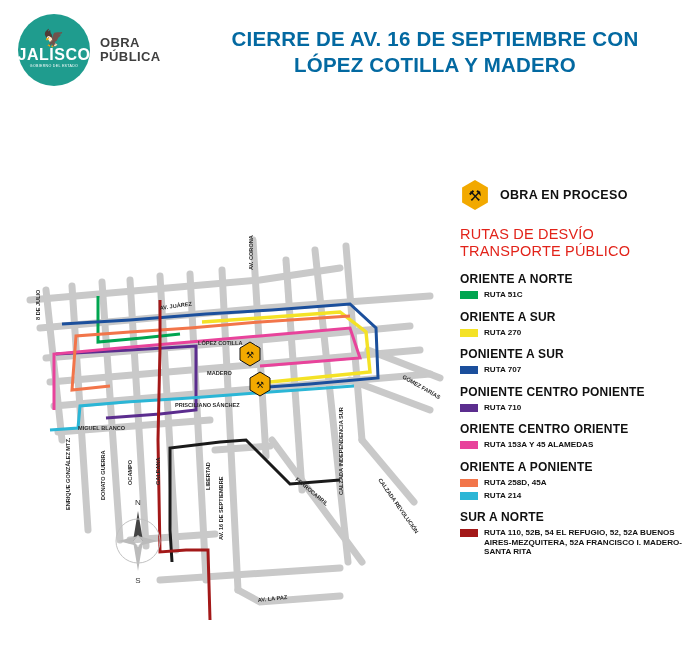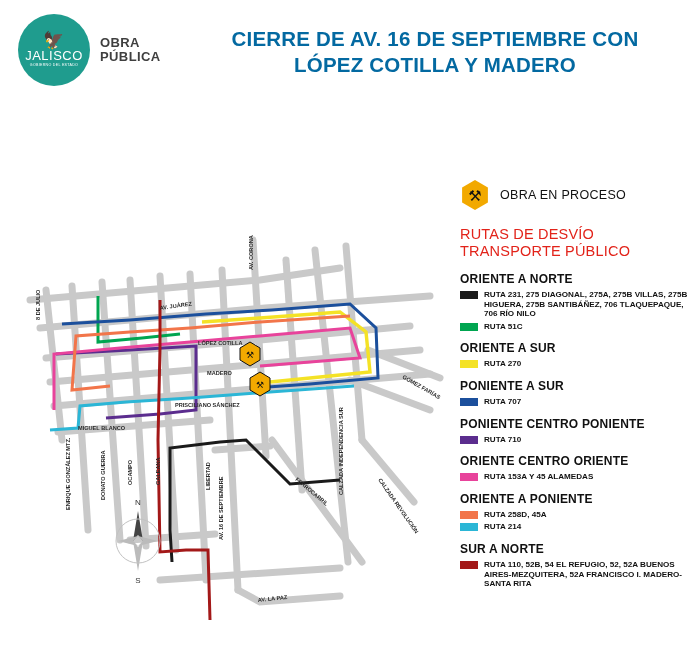--- a/index.html
+++ b/index.html
@@ -44,22 +44,22 @@
     justify-content: center;
     text-align: center;
     line-height: 1;
   }
   .logo-badge .eagle {
     font-size: 17px;
     line-height: 15px;
     margin-bottom: 1px;
   }
   .logo-badge .logo-word {
-    font-size: 13px;
-    font-weight: normal;
+    font-size: 16px;
+    font-weight: bold;
     letter-spacing: 0.5px;
   }
   .logo-badge .logo-sub {
     font-size: 3.6px;
     letter-spacing: 0.3px;
     margin-top: 2px;
   }
   .logo-text {
     margin-left: 10px;
     font-size: 13px;
@@ -124,21 +124,21 @@
     justify-content: center;
   }
   .work-icon .worker {
     color: #111;
     font-size: 15px;
     line-height: 15px;
   }
   .work-label {
     margin-left: 10px;
     font-size: 12.5px;
-    font-weight: normal;
+    font-weight: bold;
     color: #111;
     letter-spacing: 0.3px;
   }
   .legend-title {
     color: #e2231a;
     font-size: 14.5px;
     font-weight: normal;
     line-height: 17px;
     margin-bottom: 12px;
     letter-spacing: 0.2px;
@@ -296,24 +296,20 @@
   </div>
 
   <div class="legend-title">
     <div>RUTAS DE DESVÍO</div>
     <div>TRANSPORTE PÚBLICO</div>
   </div>
 
   <div class="group">
     <div class="group-name">ORIENTE A NORTE</div>
     <div class="route">
-      <span class="swatch" style="background:#1a1a1a"></span>
-      <span class="route-text">RUTA 231, 275 DIAGONAL, 275A, 275B VILLAS, 275B HIGUERA, 275B SANTIBÁÑEZ, 706 TLAQUEPAQUE, 706 RÍO NILO</span>
-    </div>
-    <div class="route">
       <span class="swatch" style="background:#00a550"></span>
       <span class="route-text">RUTA 51C</span>
     </div>
   </div>
 
   <div class="group">
     <div class="group-name">ORIENTE A SUR</div>
     <div class="route">
       <span class="swatch" style="background:#f4e226"></span>
       <span class="route-text">RUTA 270</span>

